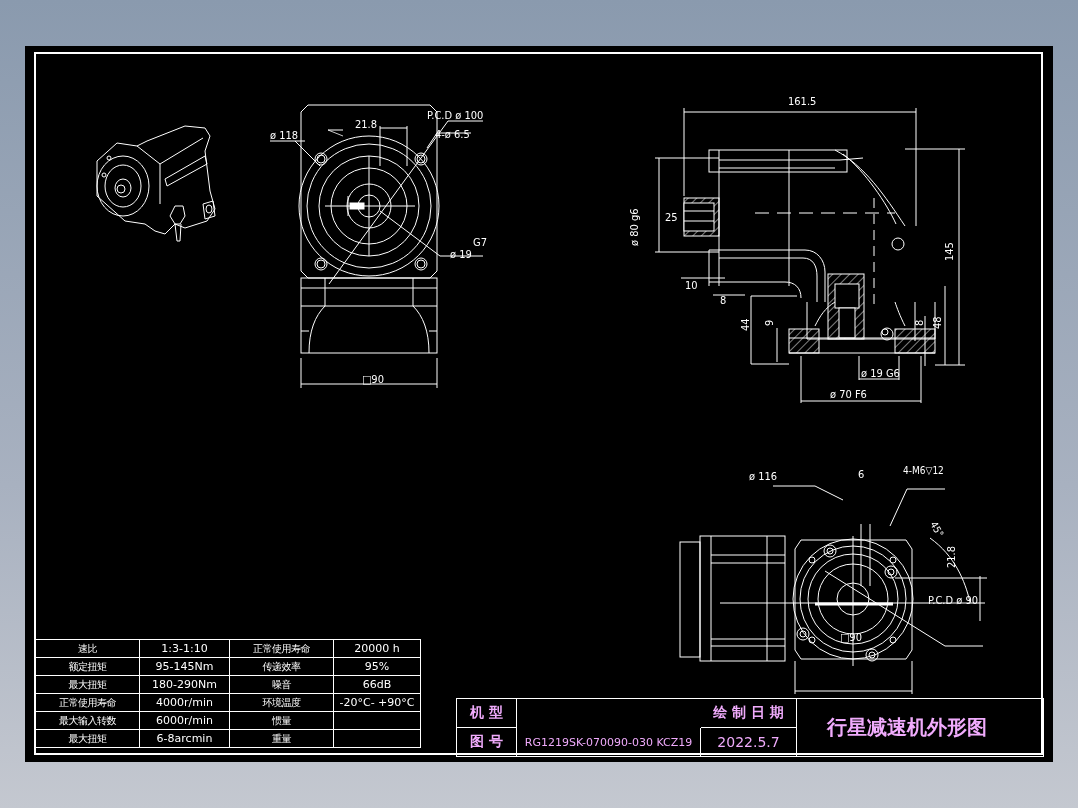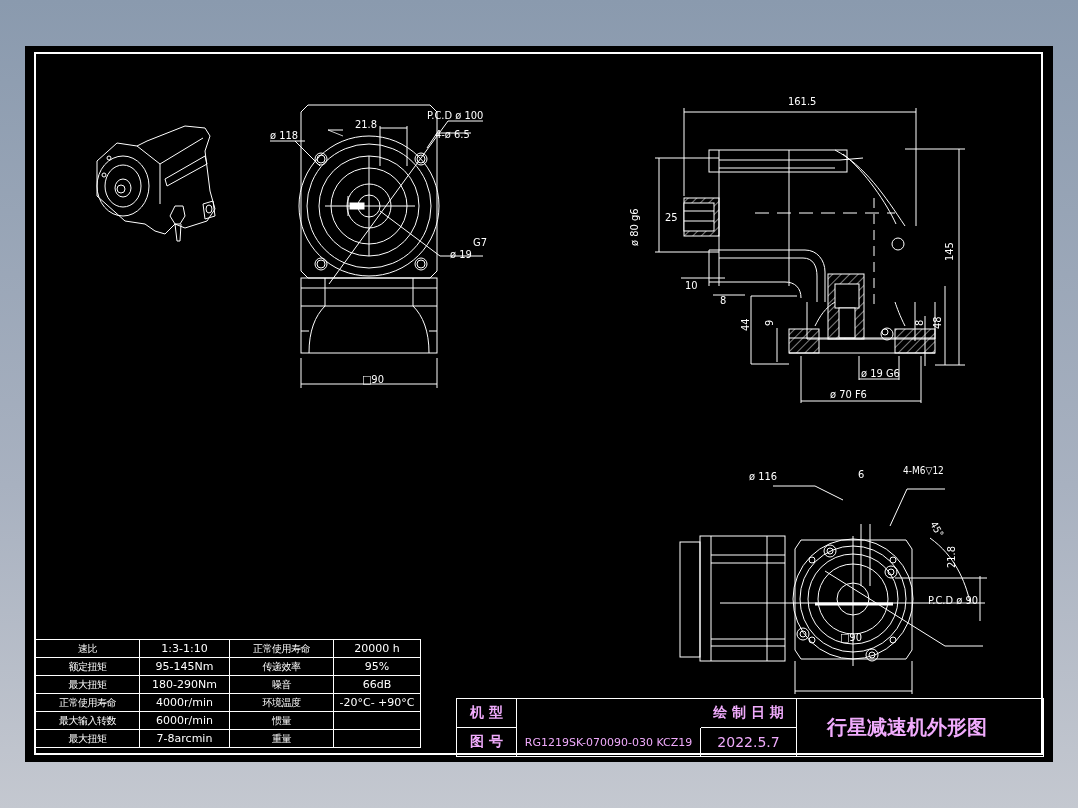--- a/index.html
+++ b/index.html
@@ -253,21 +253,21 @@
       <td>-20°C-  +90°C</td>
     </tr>
     <tr>
       <td class="lbl">最大输入转数</td>
       <td>6000r/min</td>
       <td class="lbl">惯量</td>
       <td></td>
     </tr>
     <tr>
       <td class="lbl">最大扭矩</td>
-      <td>7-8arcmin</td>
+      <td>6-8arcmin</td>
       <td class="lbl">重量</td>
       <td></td>
     </tr>
   </tbody>
 </table>
 
 <div class="title-block">
   <div class="tb-cell" style="left:0;top:0;width:60px;height:29px;font-weight:bold;font-size:14px;">机 型</div>
   <div class="tb-cell" style="left:244px;top:0;width:96px;height:29px;font-weight:bold;font-size:14px;">绘 制 日 期</div>
   <div class="tb-cell" style="left:0;top:29px;width:60px;height:28px;font-weight:bold;font-size:14px;border-bottom:none;">图 号</div>

